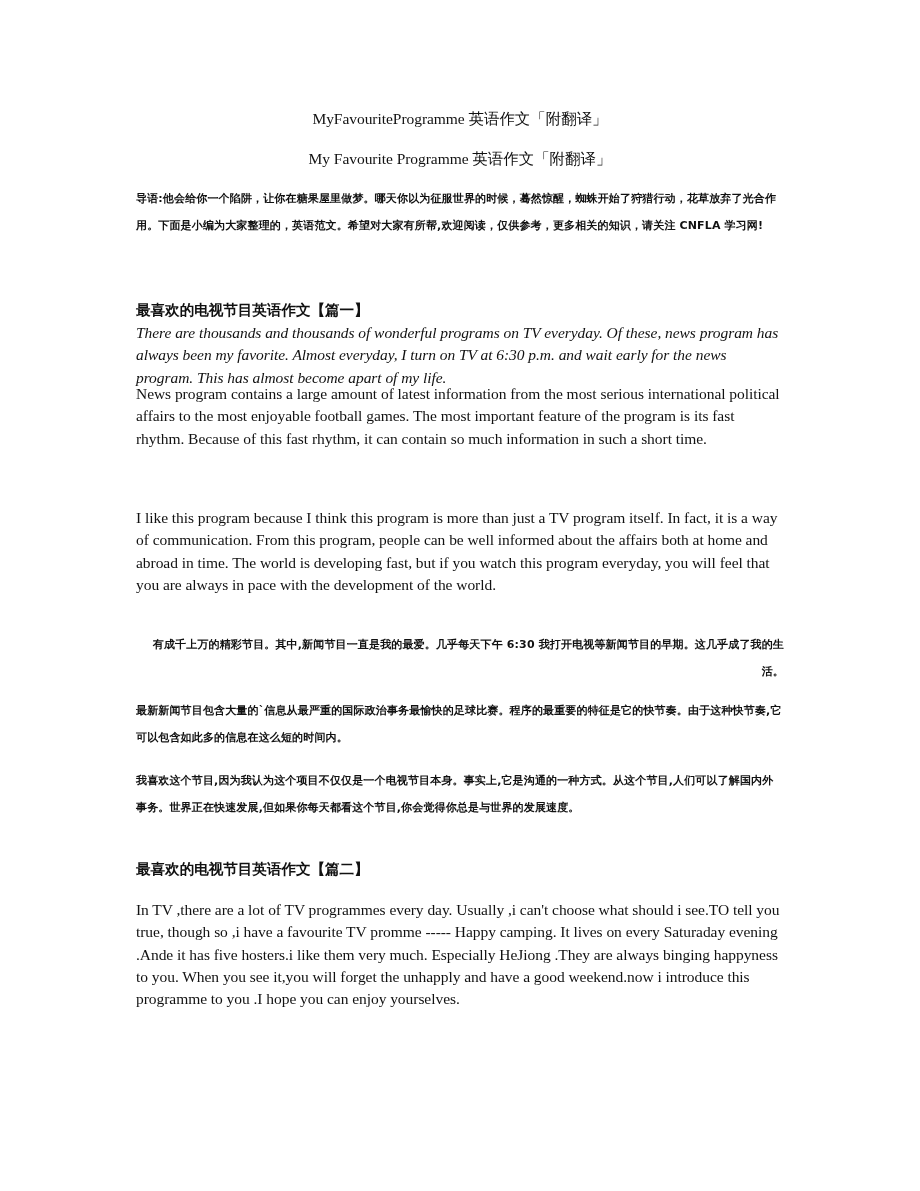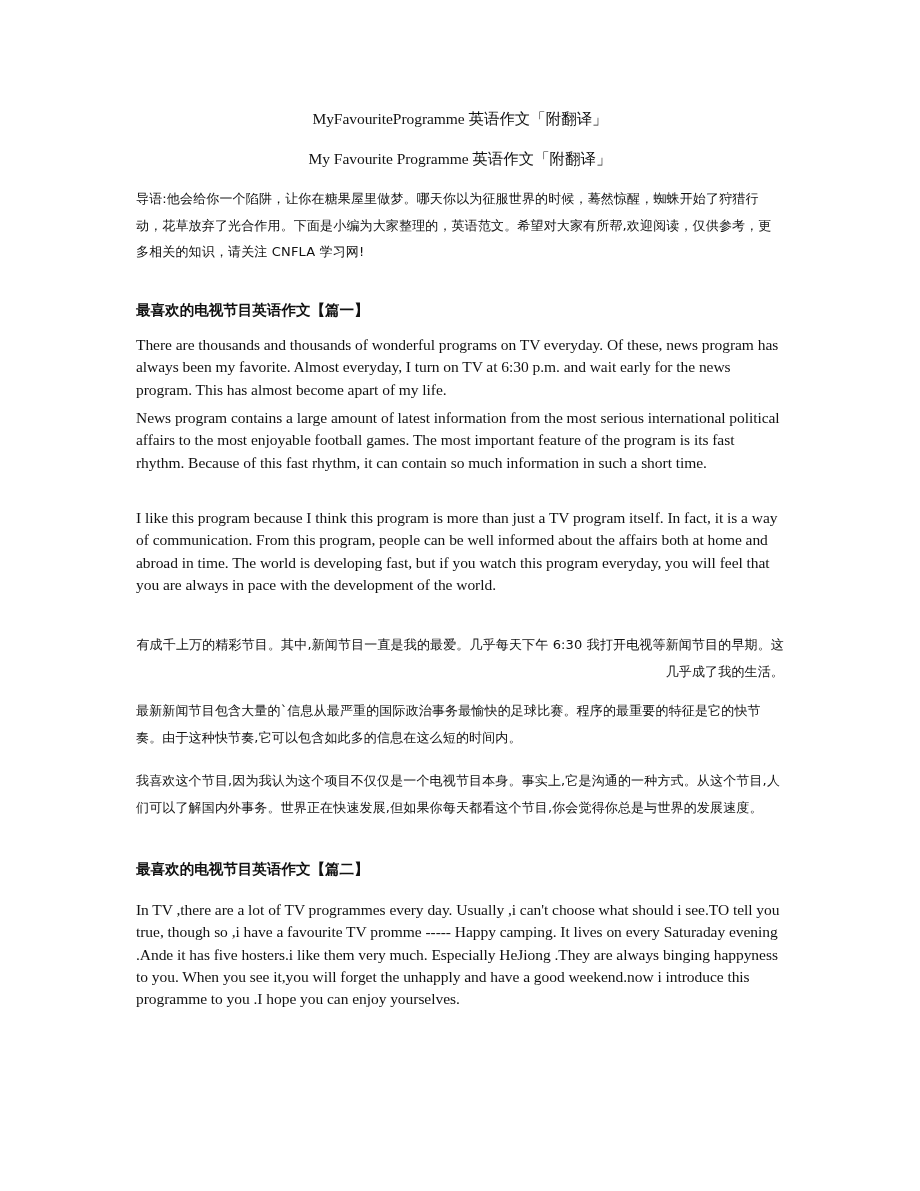--- a/index.html
+++ b/index.html
@@ -30,43 +30,43 @@
       line-height: 22.3px;
       letter-spacing: -0.05px;
     }
     .title {
       font-size: 15.5px;
       line-height: 22px;
       text-align: center;
     }
     .zh {
       font-family: "DejaVu Sans", "Liberation Sans", sans-serif;
-      font-size: 13px;
+      font-size: 11px;
       line-height: 26.5px;
       letter-spacing: 0.15px;
-      font-weight: normal;
+      font-weight: bold;
     }
     .zh-head {
       font-family: "DejaVu Sans", "Liberation Sans", sans-serif;
       font-size: 14.6px;
       line-height: 22px;
       font-weight: bold;
     }
   </style>
 </head>
 <body>
 
 <div class="page">
   <p class="blk title" style="top:108px;">MyFavouriteProgramme 英语作文「附翻译」</p>
   <p class="blk title" style="top:148px;">My Favourite Programme 英语作文「附翻译」</p>
   <p class="blk zh" style="top:186px;">导语:他会给你一个陷阱，让你在糖果屋里做梦。哪天你以为征服世界的时候，蓦然惊醒，蜘蛛开始了狩猎行动，花草放弃了光合作用。下面是小编为大家整理的，英语范文。希望对大家有所帮,欢迎阅读，仅供参考，更多相关的知识，请关注 CNFLA 学习网!</p>
 
   <p class="blk zh-head" style="top:299px;">最喜欢的电视节目英语作文【篇一】</p>
-  <p class="blk" style="top:334px;">There are thousands and thousands of wonderful programs on TV everyday. Of these, news program has always been my favorite. Almost everyday, I turn on TV at 6:30 p.m. and wait early for the news program. This has almost become apart of my life.</p>
-  <p class="blk" style="top:407px;">News program contains a large amount of latest information from the most serious international political affairs to the most enjoyable football games. The most important feature of the program is its fast rhythm. Because of this fast rhythm, it can contain so much information in such a short time.</p>
+  <p class="blk" style="top:322px;font-style:italic;">There are thousands and thousands of wonderful programs on TV everyday. Of these, news program has always been my favorite. Almost everyday, I turn on TV at 6:30 p.m. and wait early for the news program. This has almost become apart of my life.</p>
+  <p class="blk" style="top:383px;">News program contains a large amount of latest information from the most serious international political affairs to the most enjoyable football games. The most important feature of the program is its fast rhythm. Because of this fast rhythm, it can contain so much information in such a short time.</p>
   <p class="blk" style="top:507px;">I like this program because I think this program is more than just a TV program itself. In fact, it is a way of communication. From this program, people can be well informed about the affairs both at home and abroad in time. The world is developing fast, but if you watch this program everyday, you will feel that you are always in pace with the development of the world.</p>
 
   <p class="blk zh" style="top:632px;text-align:right;">有成千上万的精彩节目。其中,新闻节目一直是我的最爱。几乎每天下午 6:30 我打开电视等新闻节目的早期。这几乎成了我的生活。</p>
   <p class="blk zh" style="top:698px;">最新新闻节目包含大量的`信息从最严重的国际政治事务最愉快的足球比赛。程序的最重要的特征是它的快节奏。由于这种快节奏,它可以包含如此多的信息在这么短的时间内。</p>
   <p class="blk zh" style="top:768px;">我喜欢这个节目,因为我认为这个项目不仅仅是一个电视节目本身。事实上,它是沟通的一种方式。从这个节目,人们可以了解国内外事务。世界正在快速发展,但如果你每天都看这个节目,你会觉得你总是与世界的发展速度。</p>
 
   <p class="blk zh-head" style="top:858px;">最喜欢的电视节目英语作文【篇二】</p>
   <p class="blk" style="top:899px;">In TV ,there are a lot of TV programmes every day. Usually ,i can't choose what should i see.TO tell you true,  though so ,i have a favourite TV promme ----- Happy camping. It lives on every Saturaday evening .Ande it has five hosters.i like them very much. Especially HeJiong .They are always binging happyness to you. When you see it,you will forget the unhapply and have a good weekend.now i introduce this programme to you .I hope you can enjoy yourselves.</p>
 </div>
 

